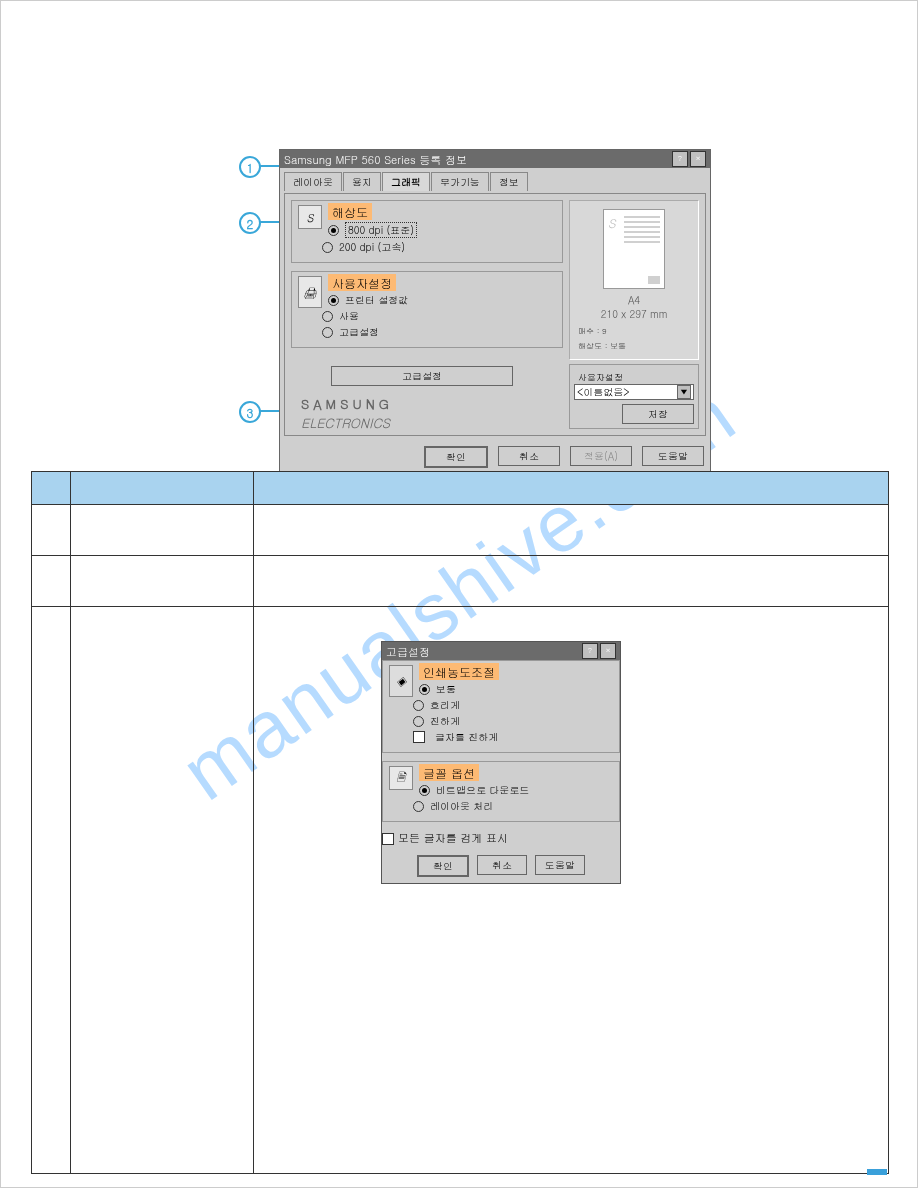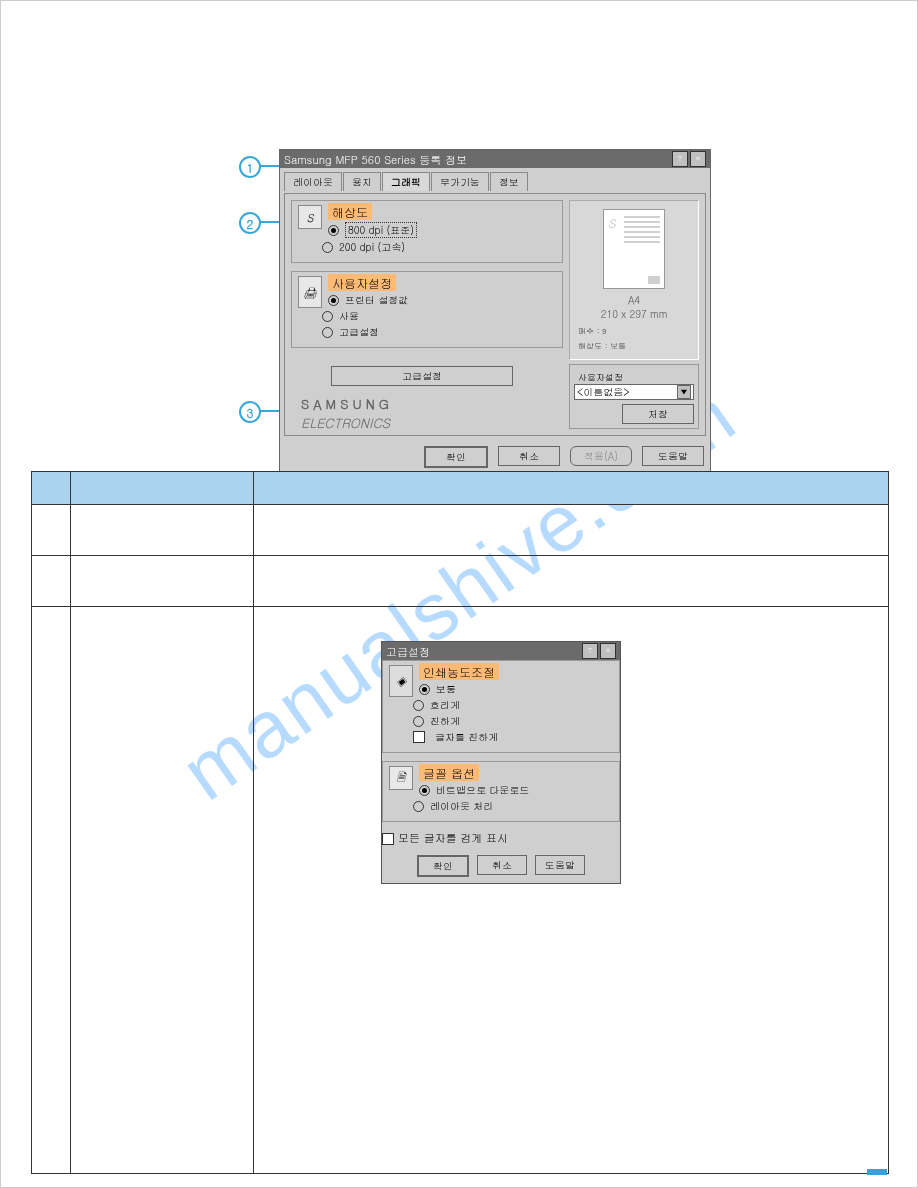--- a/index.html
+++ b/index.html
@@ -154,21 +154,21 @@
             </div>
             <div class="btn" style="width:70px; float:right;">저장</div>
             <div style="clear:both"></div>
           </div>
         </div>
       </div>
     </div>
     <div class="bottom-btns">
       <div class="btn" style="border-width:2px;">확인</div>
       <div class="btn">취소</div>
-      <div class="btn" style="color:#888;border-radius:6px;">적용(A)</div>
+      <div class="btn" style="color:#888;">적용(A)</div>
       <div class="btn">도움말</div>
     </div>
   </div>
 
   <table class="tbl">
     <thead>
         <tr>
           <th class="c1"></th>
           <th class="c2"></th>
           <th></th>

